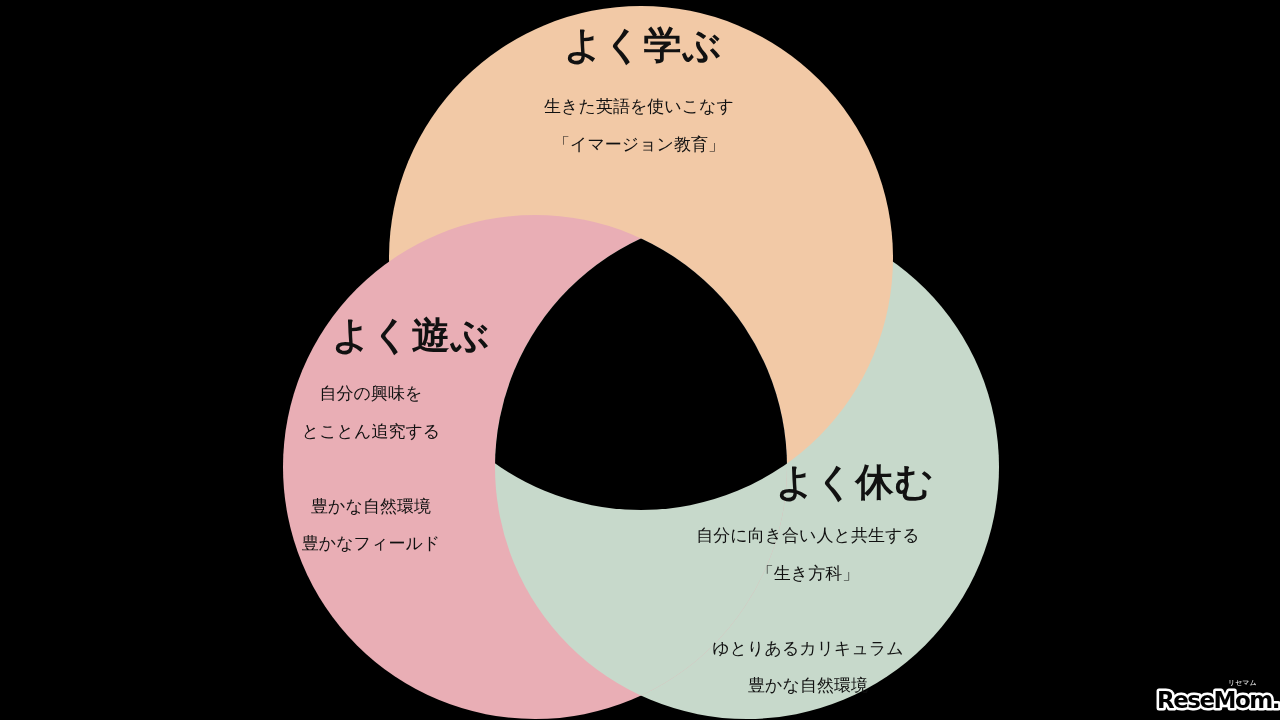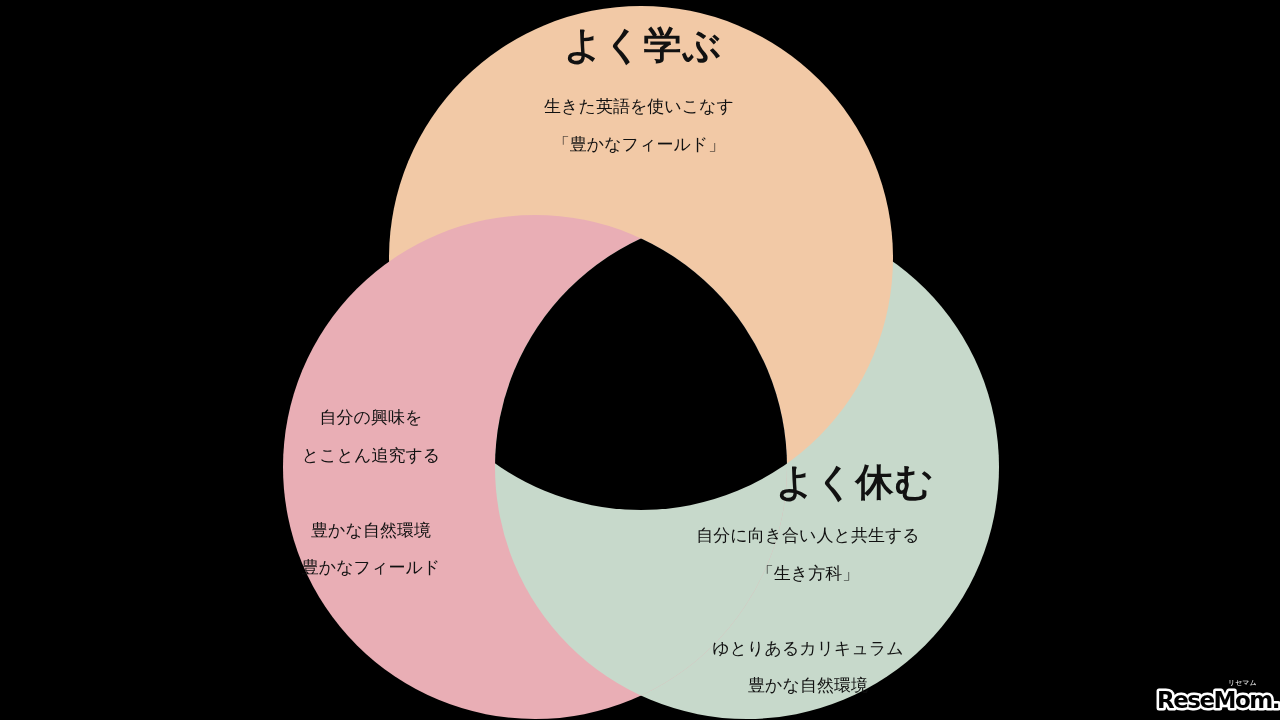--- a/index.html
+++ b/index.html
@@ -74,24 +74,25 @@
 
       <g clip-path="url(#clipLearn)">
         <circle cx="747" cy="467" r="252" fill="#000000"></circle>
       </g>
     </g>
   </svg>
 
   <div class="txt circle-title" style="left:643px; top:26px;">よく学ぶ</div>
   <div class="txt lines" style="left:639px; top:88px;">
     <div>生きた英語を使いこなす</div>
-    <div>「豊かなフィールド」</div>
+    <div>「イマージョン教育」</div>
   </div>
 
-  <div class="txt lines" style="left:371px; top:375px;margin-top:24px;">
+  <div class="txt circle-title" style="left:411px; top:316px;">よく遊ぶ</div>
+  <div class="txt lines" style="left:371px; top:375px;">
     <div>自分の興味を</div>
     <div>とことん追究する</div>
     <div class="gap">豊かな自然環境</div>
     <div>豊かなフィールド</div>
   </div>
 
   <div class="txt circle-title" style="left:855px; top:463px;">よく休む</div>
   <div class="txt lines" style="left:808px; top:517px;">
     <div>自分に向き合い人と共生する</div>
     <div>「生き方科」</div>

